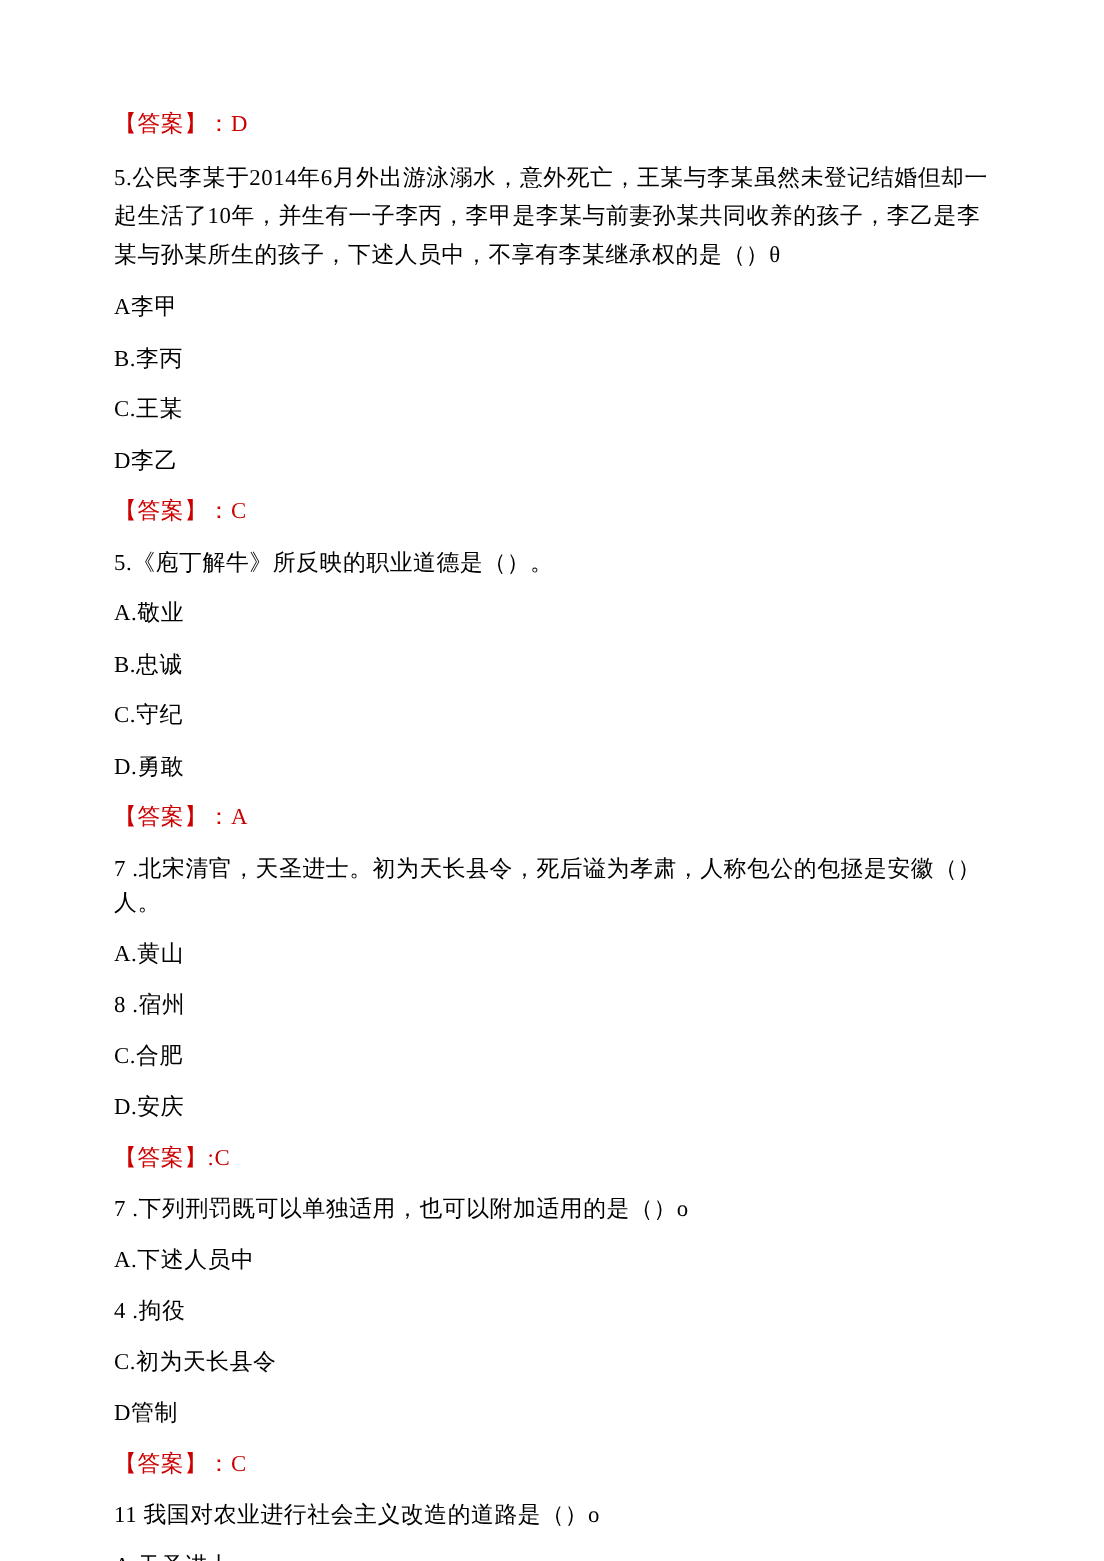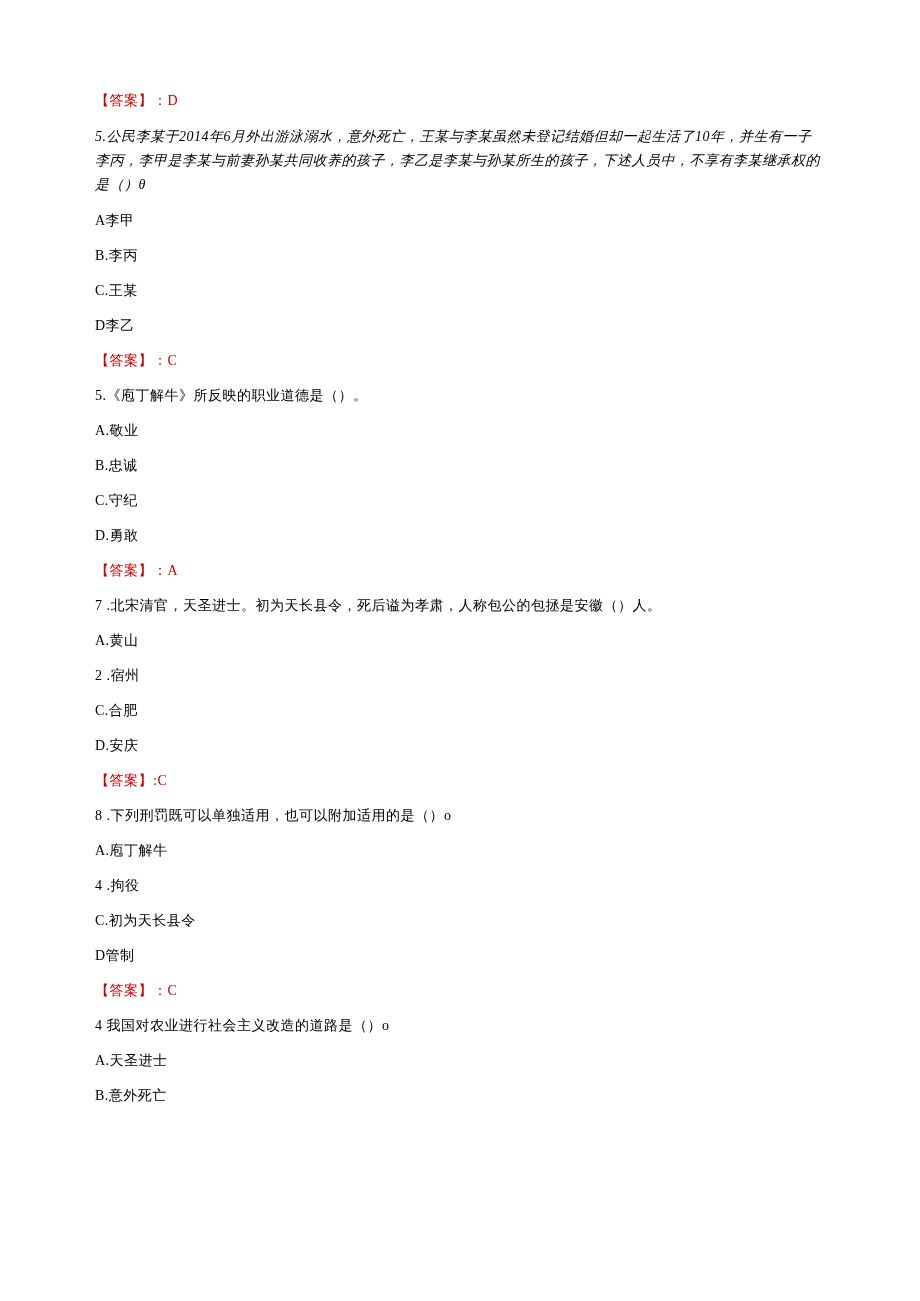--- a/index.html
+++ b/index.html
@@ -9,31 +9,30 @@
     }
     body {
       background: #ffffff;
       width: 920px;
       min-height: 1301px;
       padding: 90px 95px 40px 95px;
       font-family: "SimSun", "宋体", serif;
       color: #000000;
     }
     .line {
-      font-size: 14px;
+      font-size: 19px;
       line-height: 1.5;
       margin-bottom: 14px;
       letter-spacing: 0.5px;
     }
     .answer-label {
       color: #cc0000;
     }
     .q5-text {
       line-height: 1.7;
-      font-style: italic;
     }
   </style>
 </head>
 <body>
 
 <div class="line answer-label">【答案】：D</div>
 
 <div class="line q5-text">5.公民李某于2014年6月外出游泳溺水，意外死亡，王某与李某虽然未登记结婚但却一起生活了10年，并生有一子李丙，李甲是李某与前妻孙某共同收养的孩子，李乙是李某与孙某所生的孩子，下述人员中，不享有李某继承权的是（）θ</div>
 <div class="line">A李甲</div>
 <div class="line">B.李丙</div>
@@ -43,27 +42,27 @@
 
 <div class="line">5.《庖丁解牛》所反映的职业道德是（）。</div>
 <div class="line">A.敬业</div>
 <div class="line">B.忠诚</div>
 <div class="line">C.守纪</div>
 <div class="line">D.勇敢</div>
 <div class="line answer-label">【答案】：A</div>
 
 <div class="line">7 .北宋清官，天圣进士。初为天长县令，死后谥为孝肃，人称包公的包拯是安徽（）人。</div>
 <div class="line">A.黄山</div>
-<div class="line">2 .宿州</div>
+<div class="line">8 .宿州</div>
 <div class="line">C.合肥</div>
 <div class="line">D.安庆</div>
 <div class="line answer-label">【答案】:C</div>
 
-<div class="line">8 .下列刑罚既可以单独适用，也可以附加适用的是（）o</div>
-<div class="line">A.庖丁解牛</div>
+<div class="line">7 .下列刑罚既可以单独适用，也可以附加适用的是（）o</div>
+<div class="line">A.下述人员中</div>
 <div class="line">4 .拘役</div>
 <div class="line">C.初为天长县令</div>
 <div class="line">D管制</div>
 <div class="line answer-label">【答案】：C</div>
 
-<div class="line">4 我国对农业进行社会主义改造的道路是（）o</div>
+<div class="line">11 我国对农业进行社会主义改造的道路是（）o</div>
 <div class="line">A.天圣进士</div>
 <div class="line">B.意外死亡</div>
 
 </body></html>

